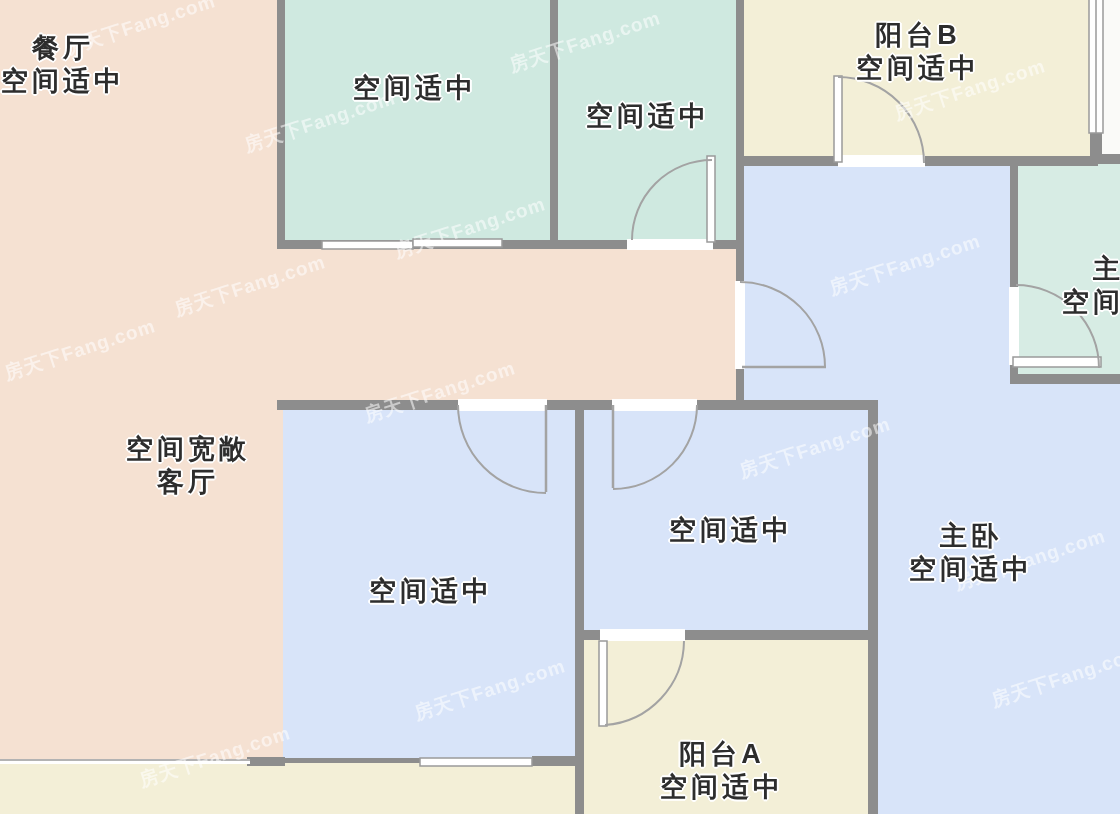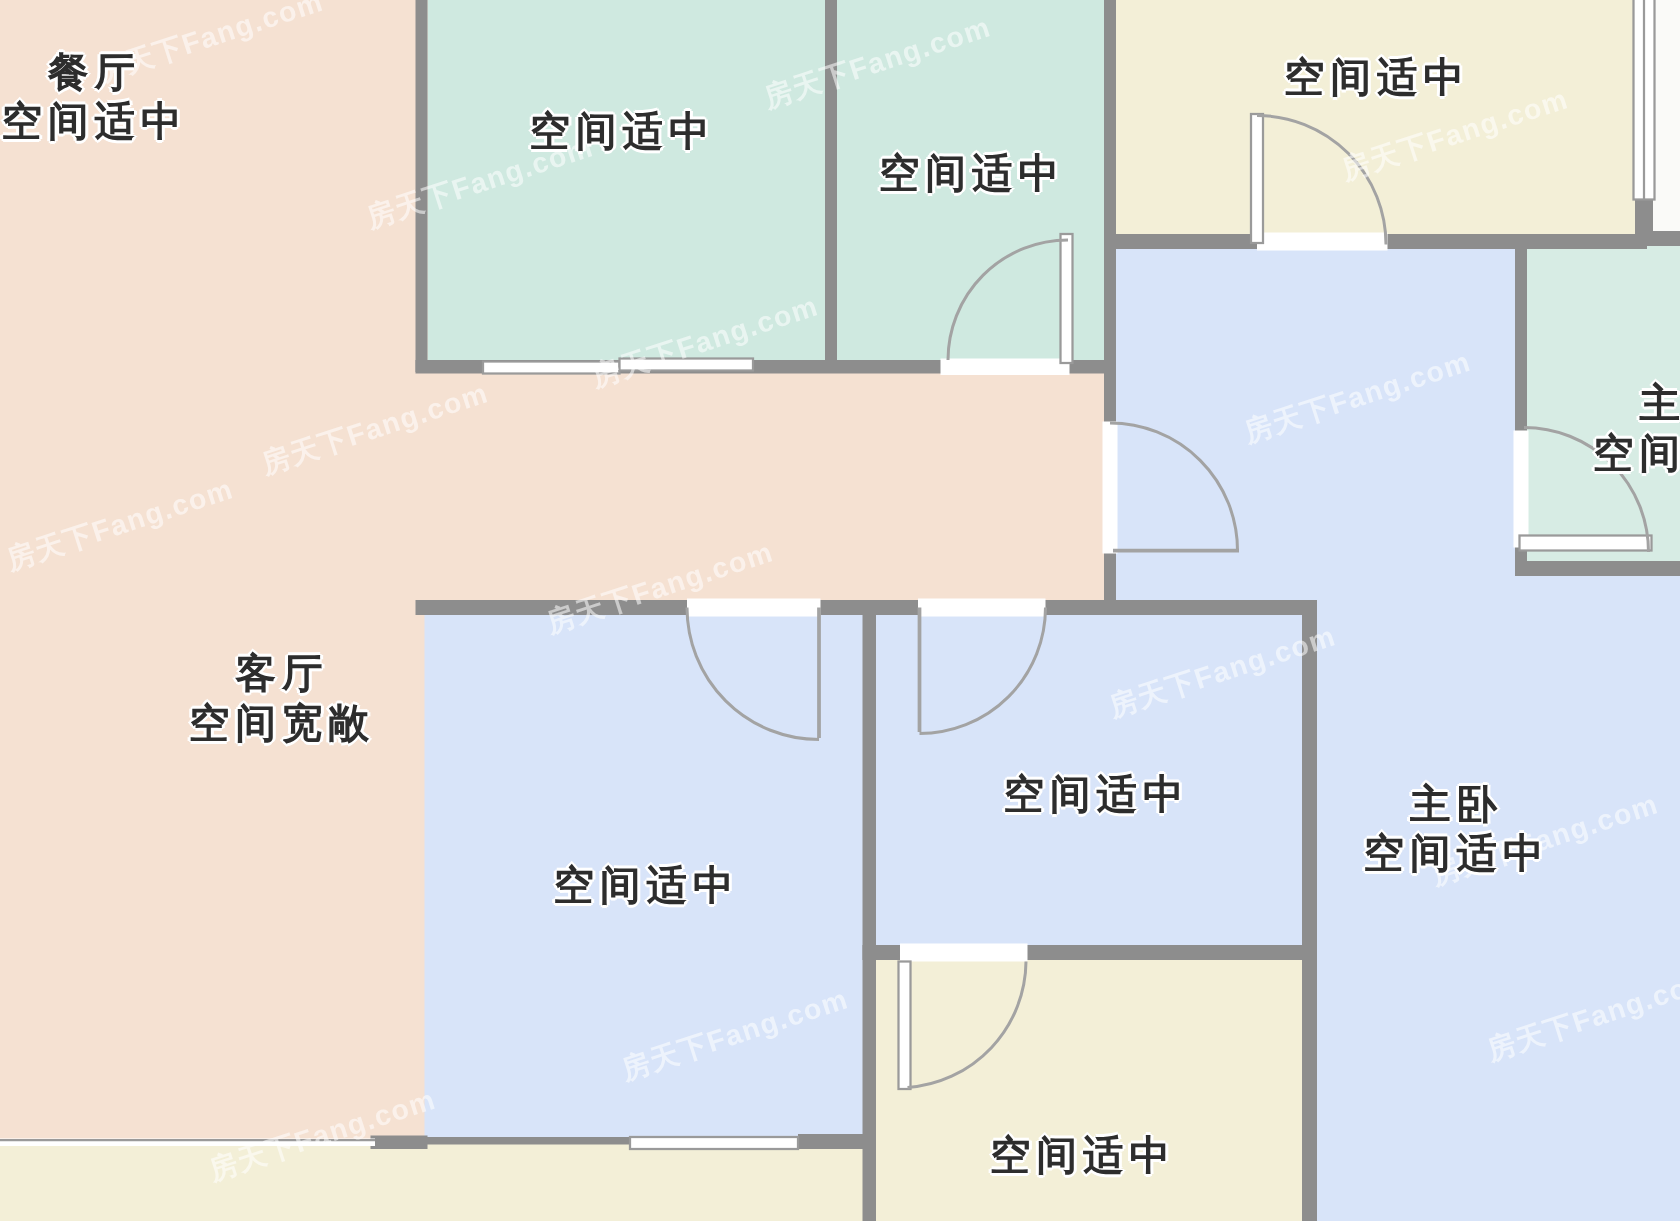--- a/index.html
+++ b/index.html
@@ -114,37 +114,39 @@
     <div>餐厅</div>
     <div>空间适中</div>
   </div>
   <div class="room-label lbl-kitchen">
     <div>空间适中</div>
   </div>
   <div class="room-label lbl-bathroom">
     <div>空间适中</div>
   </div>
   <div class="room-label lbl-balcony_b">
+    <div>阳台B</div>
     <div>空间适中</div>
   </div>
   <div class="room-label lbl-living">
+    <div>空间宽敞</div>
     <div>客厅</div>
-    <div>空间宽敞</div>
   </div>
   <div class="room-label lbl-bedroom_b">
     <div>空间适中</div>
   </div>
   <div class="room-label lbl-bedroom_a">
     <div>空间适中</div>
   </div>
   <div class="room-label lbl-master_bedroom">
     <div>主卧</div>
     <div>空间适中</div>
   </div>
   <div class="room-label lbl-balcony_a">
+    <div>阳台A</div>
     <div>空间适中</div>
   </div>
   <div class="room-label lbl-master_bathroom">
     <div>主卫</div>
     <div>空间适中</div>
   </div>
 <span class="wm" style="left: 140px; top: 25px;">房天下Fang.com</span>
     <span class="wm" style="left: 320px; top: 122px;">房天下Fang.com</span>
     <span class="wm" style="left: 585px; top: 42px;">房天下Fang.com</span>
     <span class="wm" style="left: 470px; top: 228px;">房天下Fang.com</span>

